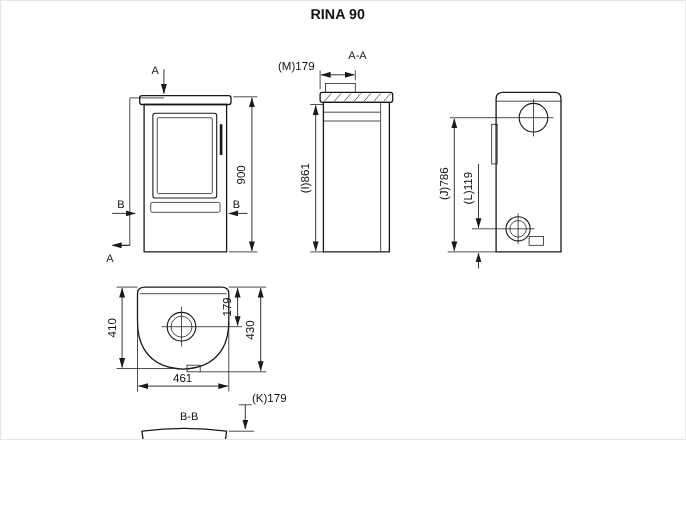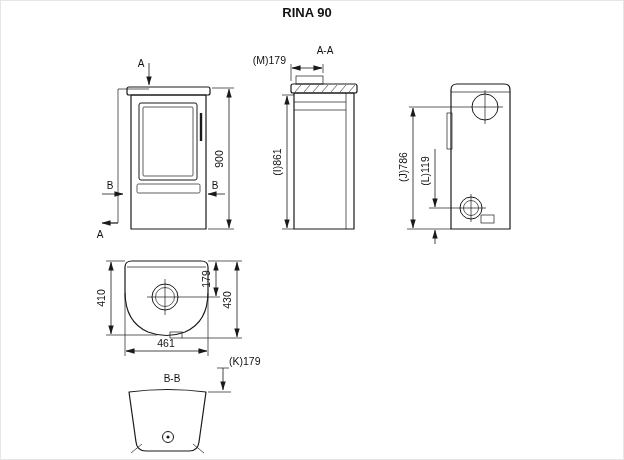--- a/index.html
+++ b/index.html
@@ -1,17 +1,17 @@
 <!DOCTYPE html>
 <html><head>
 <meta charset="utf-8">
 <style>
   html,body{margin:0;padding:0;background:#fff;}
   .canvas{
-    width:624px;height:460px;background:#ffffff;position:relative;
+    width:624px;height:400px;background:#ffffff;position:relative;
     font-family:"Liberation Sans",sans-serif;box-sizing:border-box;
     border:1px solid #e6e6e6;overflow:hidden;
   }
   svg{display:block;}
   text{fill:#111;font-family:"Liberation Sans",sans-serif;}
   .title-text{font-size:13px;font-weight:bold;}
   .dim-text{font-size:10.5px;}
   .marker-text{font-size:10px;}
   .view-label{font-size:10px;}
   .outline{stroke:#1a1a1a;stroke-width:1.2;fill:none;stroke-linejoin:round;}

